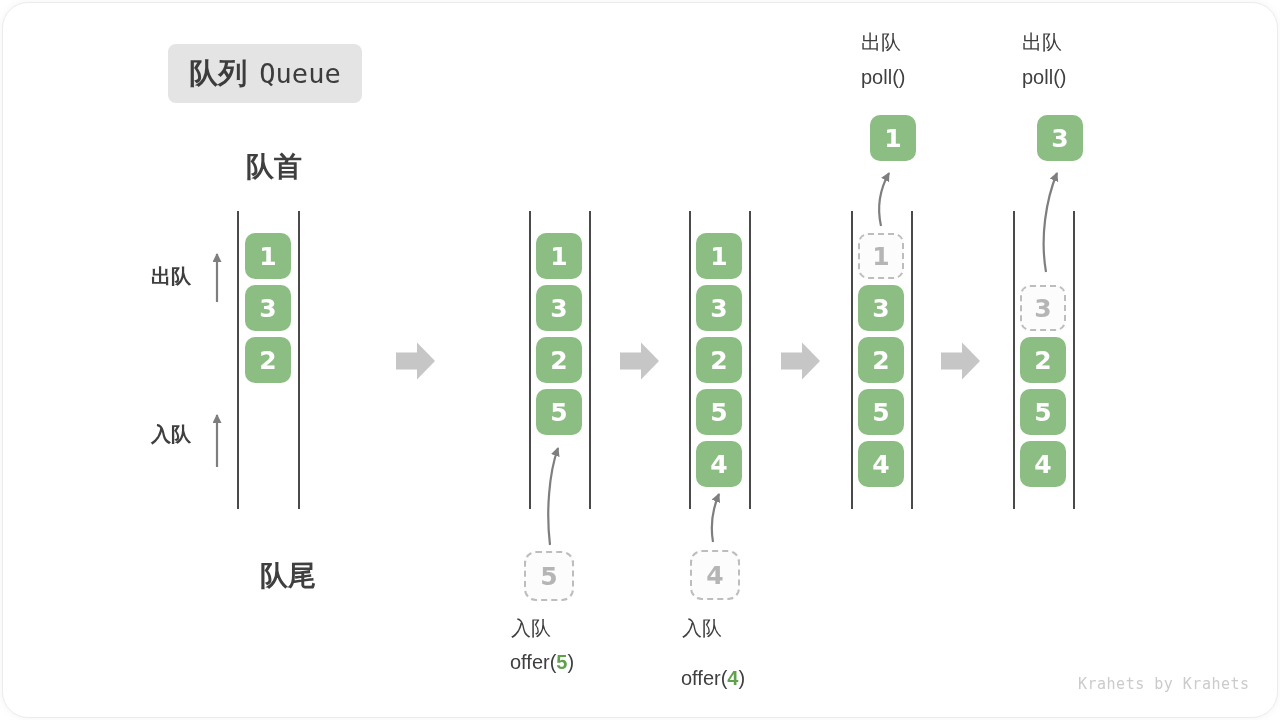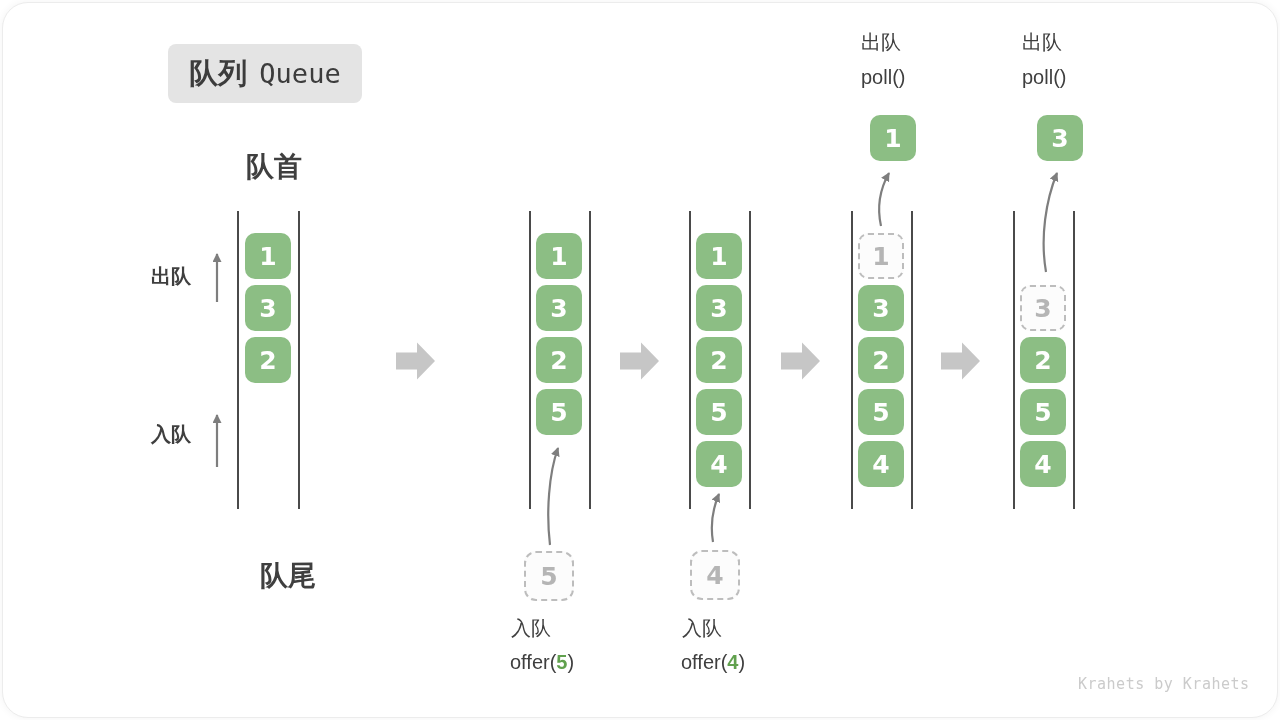--- a/index.html
+++ b/index.html
@@ -84,21 +84,21 @@
 <div class="qbox dashed" style="left:1020px;top:285px;">3</div>
 <div class="qbox green" style="left:1020px;top:337px;">2</div>
 <div class="qbox green" style="left:1020px;top:389px;">5</div>
 <div class="qbox green" style="left:1020px;top:441px;">4</div>
 <div class="qbox green" style="left:1037px;top:115px;">3</div>
 
 <div class="lbl" style="left:511px;top:617px;">入队</div>
 <div class="lbl code" style="left:510px;top:651px;"><span>offer(</span><span class="arg">5</span><span>)</span></div>
 
 <div class="lbl" style="left:682px;top:617px;">入队</div>
-<div class="lbl code" style="left:681px;top:651px;text-align:center;"><span>offer(</span><span class="arg">4</span><span>)</span></div>
+<div class="lbl code" style="left:681px;top:667px;text-align:center;"><span>offer(</span><span class="arg">4</span><span>)</span></div>
 
 <div class="lbl" style="left:861px;top:31px;">出队</div>
 <div class="lbl code" style="left:861px;top:66px;">poll()</div>
 
 <div class="lbl" style="left:1022px;top:31px;">出队</div>
 <div class="lbl code" style="left:1022px;top:66px;">poll()</div>
 
 <svg class="overlay" viewBox="0 0 1280 720">
   <defs>
     <marker id="ah" markerUnits="userSpaceOnUse" markerWidth="12" markerHeight="10" refX="8" refY="4.5" orient="auto">

